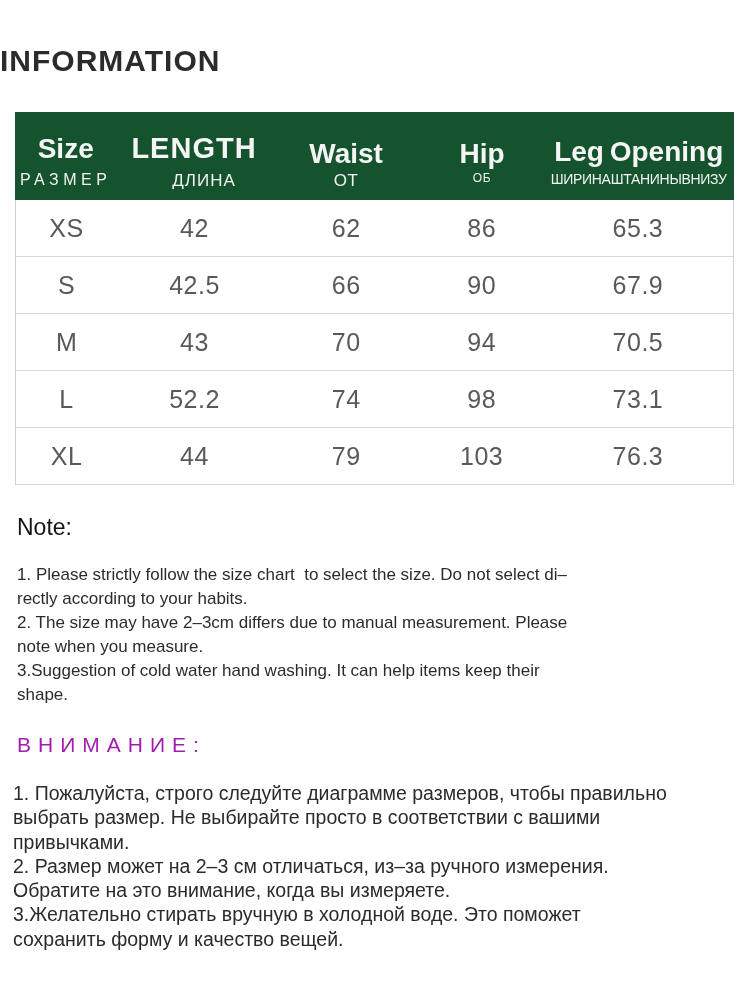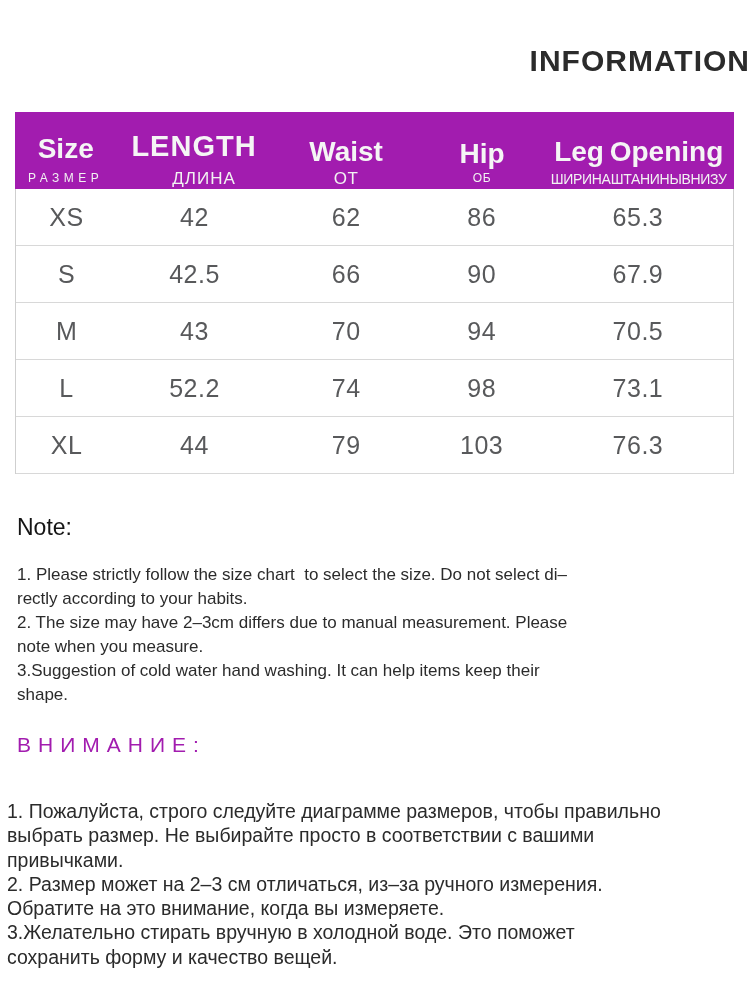--- a/index.html
+++ b/index.html
@@ -13,38 +13,38 @@
     width: 750px;
     height: 1000px;
     background: #ffffff;
     overflow: hidden;
   }
 
   
   .title {
     position: absolute;
     top: 44px; left: 0; width: 750px;
-    text-align: right;
+    text-align: left;
     font-size: 30px;
     font-weight: 700;
     letter-spacing: 1px;
     color: #2b2b2b;
   }
 
   
   .size-table {
     position: absolute;
     left: 15px; top: 112px;
     width: 719px;
   }
   .thead {
     display: grid;
     grid-template-columns: 14.1% 21.6% 20.7% 17.1% 26.5%;
-    background: #a21caf;
-    height: 77px;
+    background: #14532d;
+    height: 88px;
   }
   .th {
     display: flex;
     flex-direction: column;
     align-items: center;
     padding-top: 11px;
     color: #f5f5f5;
     overflow: hidden;
   }
   .th-main {
@@ -53,21 +53,21 @@
     align-items: flex-end;
     font-size: 28px;
     font-weight: 700;
     white-space: nowrap;
   }
   .c2 .th-main { font-size: 29px; letter-spacing: 1px; }
   .c3 .th-main, .c4 .th-main { transform: translateY(5px); }
   .c5 .th-main { transform: translateY(3px); word-spacing: -2px; }
   .th-sub {
     margin-top: 6px;
-    font-size: 12px;
+    font-size: 16px;
     font-weight: 400;
     color: #f2f2f2;
     white-space: nowrap;
   }
   .c1 .th-sub { letter-spacing: 4.5px; }
   .c2 .th-sub { font-size: 17px; letter-spacing: 1px; margin-left: 20px; }
   .c3 .th-sub { font-size: 17px; letter-spacing: 0.5px; }
   .c4 .th-sub { font-size: 12px; letter-spacing: 0.5px; }
   .c5 .th-sub { font-size: 14px; letter-spacing: -0.3px; }
 
@@ -114,26 +114,25 @@
   .attn-heading {
     position: absolute;
     left: 17px; top: 733px;
     font-size: 21px;
     font-weight: 500;
     letter-spacing: 7px;
     color: #a21caf;
   }
   .attn-body {
     position: absolute;
-    left: 7px; top: 781px;
+    left: 13px; top: 781px;
     width: 722px;
     font-size: 19.5px;
     line-height: 24.3px;
     color: #2b2b2b;
-    margin-top: 18px;
   }
 </style>
 </head>
 <body>
 
 <div class="page">
 
   <div class="title">INFORMATION</div>
 
   <div class="size-table">

